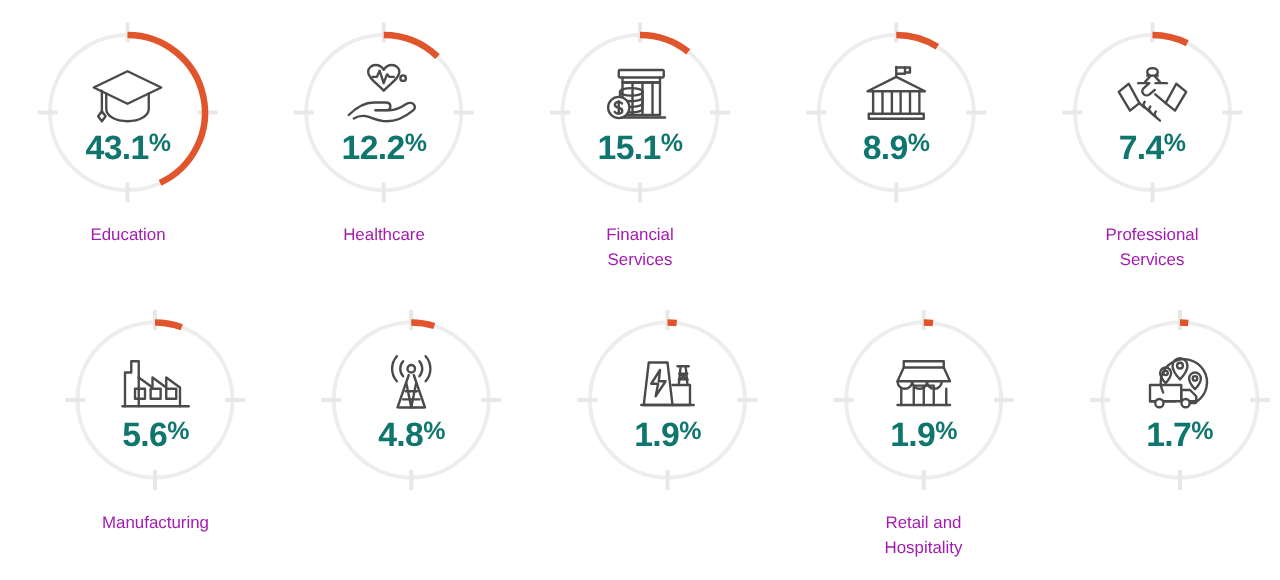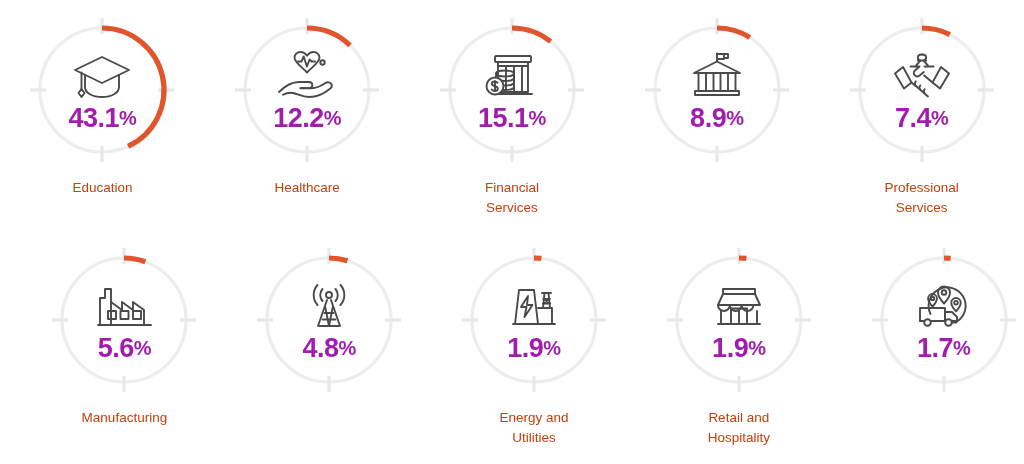--- a/index.html
+++ b/index.html
@@ -80,37 +80,37 @@
     width: 62px;
     height: 52px;
     display: block;
     overflow: visible;
   }
 
   .pct {
     font-size: 27px;
     font-weight: bold;
     letter-spacing: -0.5px;
-    color: #a21caf;
+    color: #0f766e;
     line-height: 1;
     white-space: nowrap;
     display: flex;
-    align-items: center;
+    align-items: flex-start;
   }
   .pct .pct-sign {
     font-size: 20px;
     font-weight: bold;
     margin-left: 0px;
   }
 
   .label {
     margin-top: 10px;
     font-size: 13.5px;
     line-height: 1.45;
-    color: #c2410c;
+    color: #a21caf;
     text-align: center;
     max-width: 150px;
     white-space: pre-line;
   }
 </style>
 </head>
 <body style="background: rgb(255, 255, 255);">
 
 <div id="board">
   <div class="grid-row row-1">
@@ -368,22 +368,20 @@
       <path d="M40.6 17.8 l6 4.8 M46.7 17.8 l-6 4.8"></path>
     </g>
               </svg>
         </span>
         <span class="pct">
           <span>1.9</span>
               <span class="pct-sign">%</span>
         </span>
       </div>
     </div>
-    <div class="label">Energy and
-Utilities</div>
   </div>
   <div class="gauge-cell">
     <div class="gauge-wrap">
       <svg viewBox="0 0 156 156" xmlns="http://www.w3.org/2000/svg" aria-hidden="true">
         <circle cx="78" cy="78" r="62" fill="none" stroke="#ededed" stroke-width="3.2"></circle>
         <line x1="78.00" y1="22.00" x2="78.00" y2="6.00" stroke="#e8e8e8" stroke-width="3.2" stroke-linecap="butt"></line>
             <line x1="134.00" y1="78.00" x2="150.00" y2="78.00" stroke="#e8e8e8" stroke-width="3.2" stroke-linecap="butt"></line>
             <line x1="78.00" y1="134.00" x2="78.00" y2="150.00" stroke="#e8e8e8" stroke-width="3.2" stroke-linecap="butt"></line>
             <line x1="22.00" y1="78.00" x2="6.00" y2="78.00" stroke="#e8e8e8" stroke-width="3.2" stroke-linecap="butt"></line>
         <path d="M 78.00 16.00 A 62 62 0 0 1 85.38 16.44" fill="none" stroke="#e0552b" stroke-width="5.2" stroke-linecap="butt"></path>

